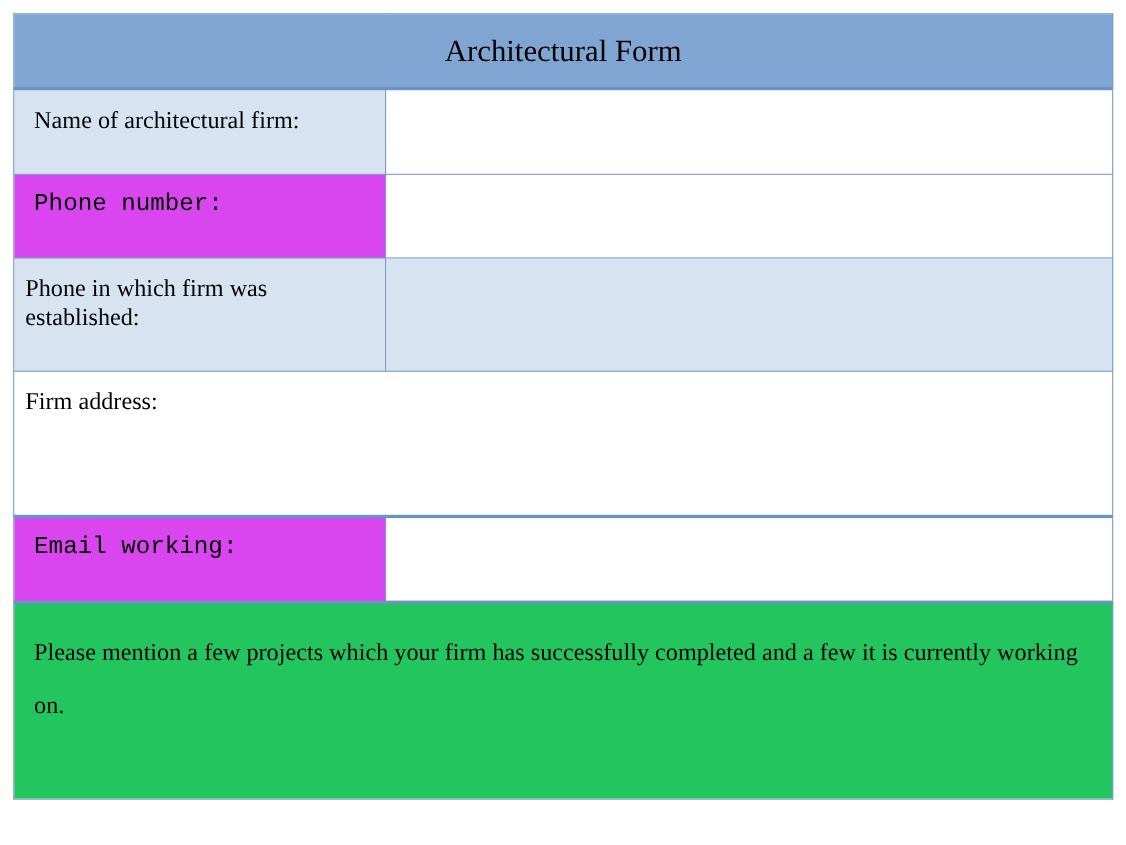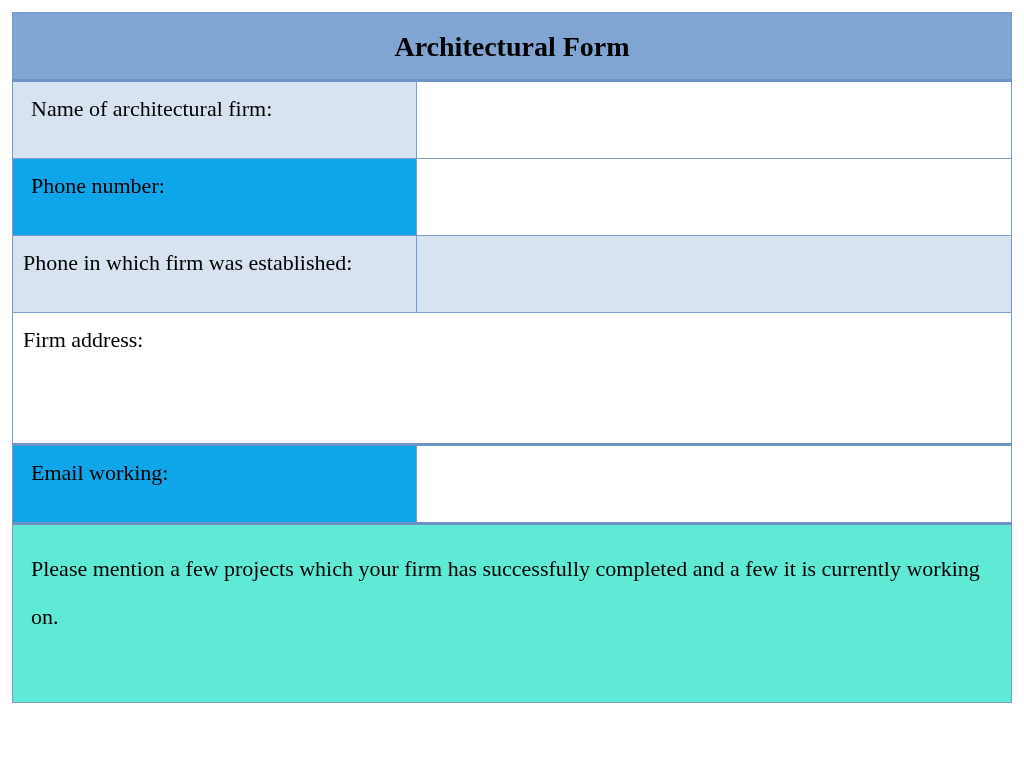--- a/index.html
+++ b/index.html
@@ -15,37 +15,38 @@
       padding: 12px;
     }
     .form-table {
       width: 100%;
       border-collapse: collapse;
       border: 1px solid #7a9ccc;
     }
     .form-title-cell {
       background: #81a5d2;
       text-align: center;
-      font-weight: bold;
+      font-weight: normal;
       font-size: 28px;
       color: #000;
       padding: 18px 0 16px 0;
       border: 1px solid #7a9ccc;
     }
     .label-cell {
-      width: 404px;
+      width: 338px;
       padding: 14px 10px 36px 18px;
       font-size: 22px;
       color: #000;
       border: 1px solid #7a9ccc;
       vertical-align: top;
       background: #d7e3f1;
     }
     .label-cell.white-bg {
-      background: #0ea5e9;
+      background: #d946ef;
+      font-family: Liberation Mono, monospace;
     }
     .input-cell {
       border: 1px solid #7a9ccc;
       background: #ffffff;
     }
     .input-cell.light-bg {
       background: #d7e3f1;
     }
     .fullwidth-white {
       padding: 14px 10px 90px 10px;
@@ -54,21 +55,21 @@
       border: 1px solid #7a9ccc;
       background: #ffffff;
       vertical-align: top;
       margin-top: 24px;
     }
     .fullwidth-light {
       padding: 20px 18px 60px 18px;
       font-size: 22px;
       color: #000;
       border: 1px solid #7a9ccc;
-      background: #5eead4;
+      background: #22c55e;
       vertical-align: top;
       line-height: 2.2;
     }
     .thick-border-top {
       border-top: 3px solid #6d93c6;
     }
   </style>
 </head>
 <body>
 

